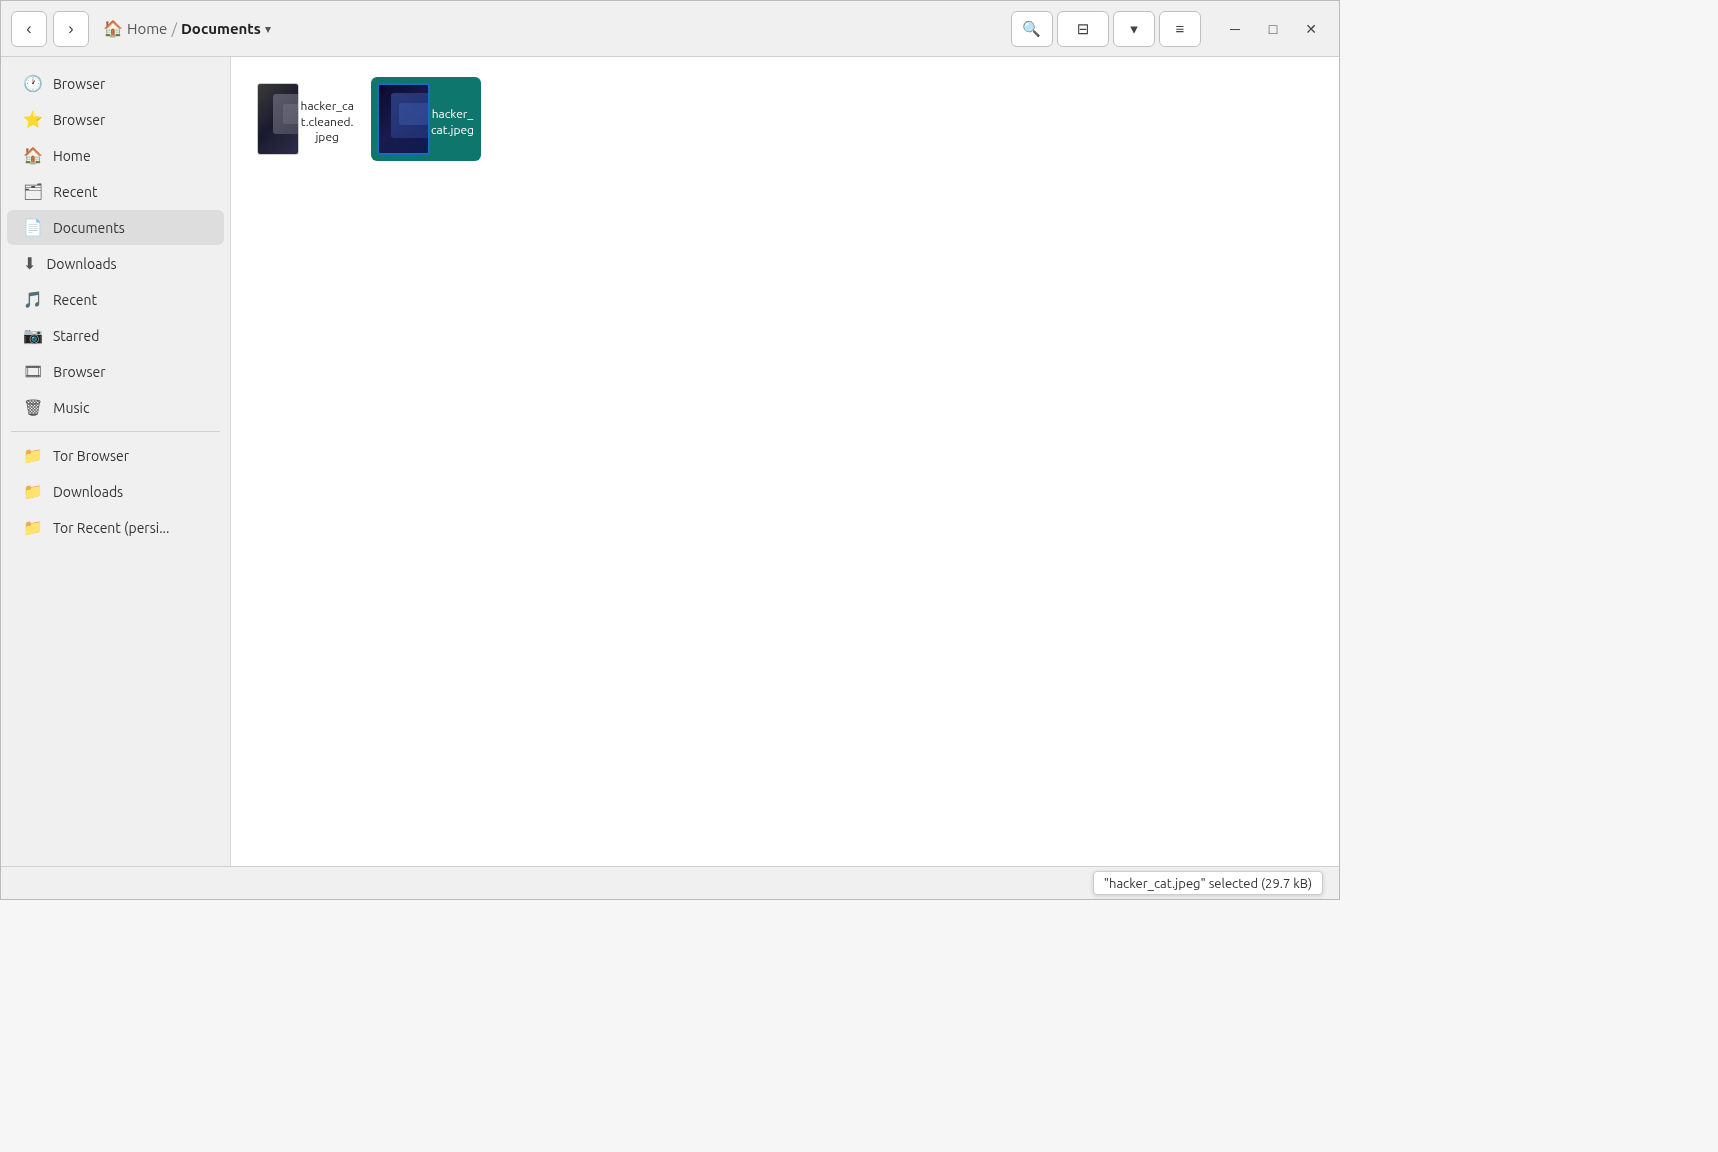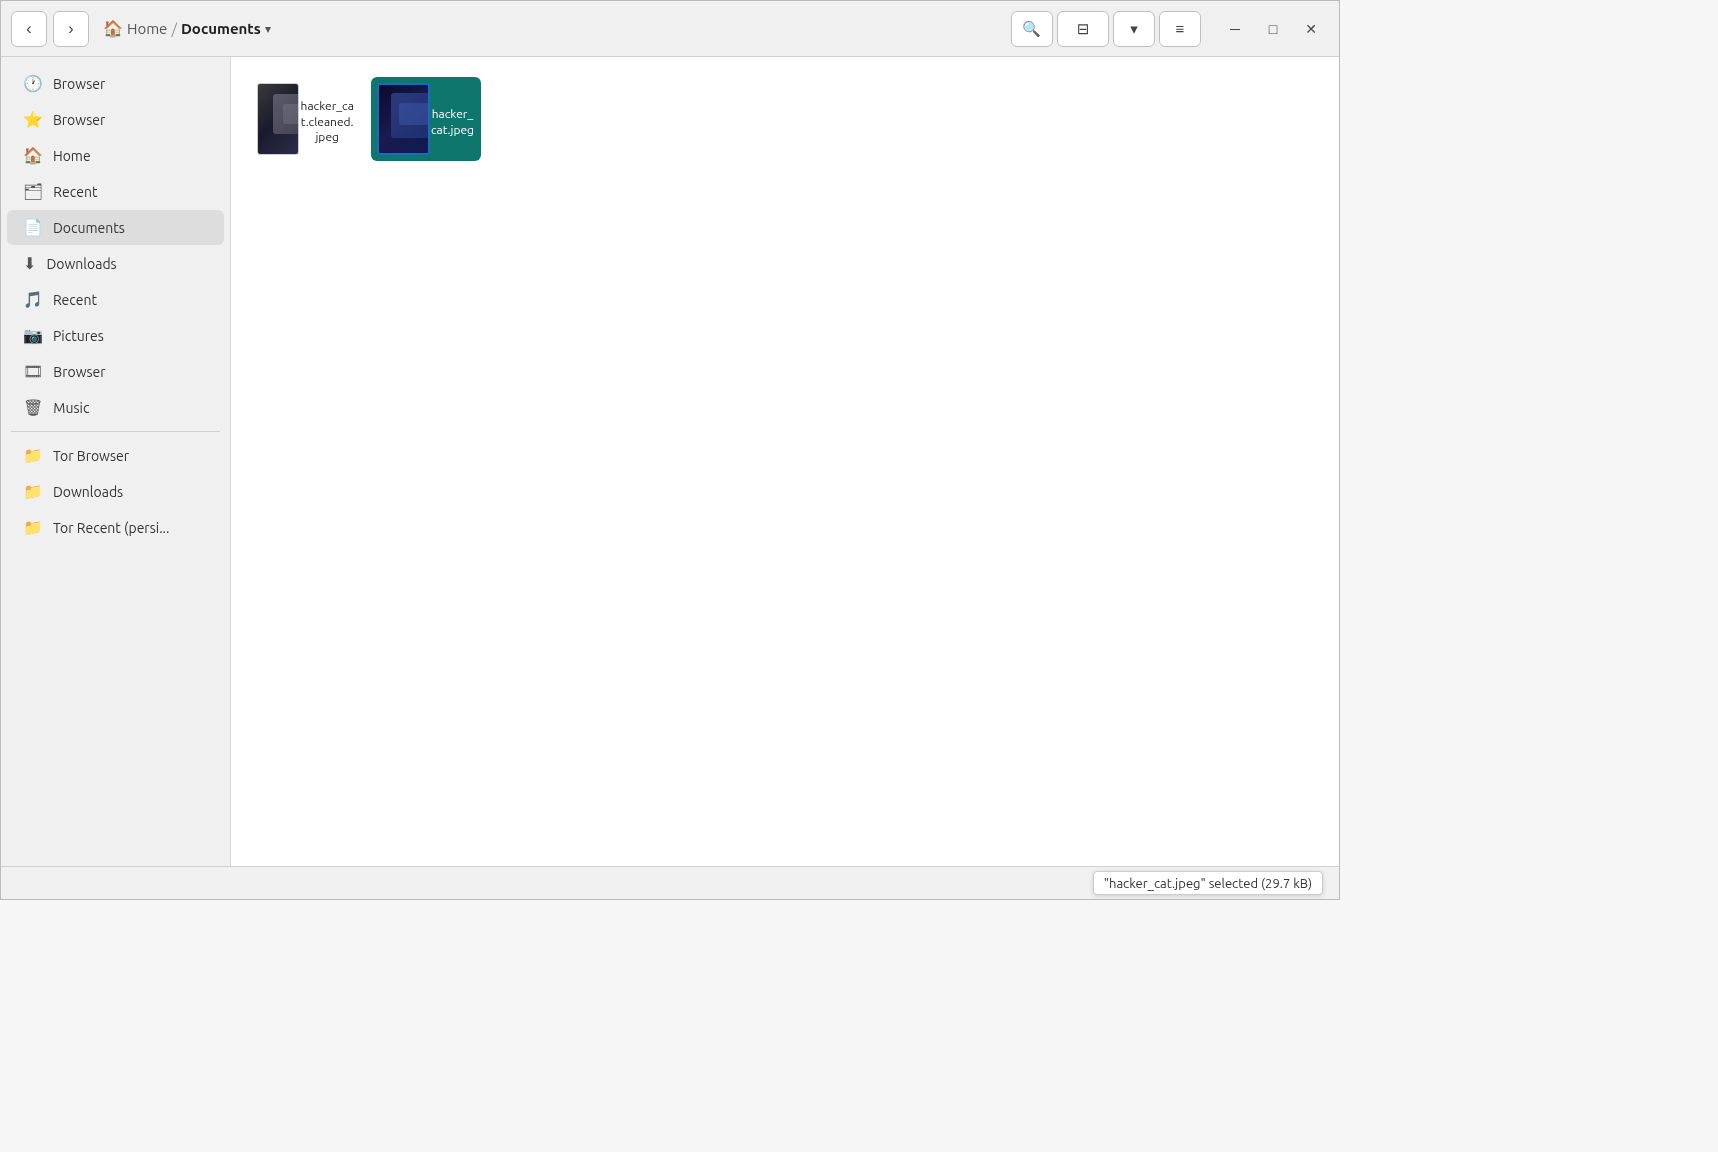--- a/index.html
+++ b/index.html
@@ -314,21 +314,21 @@
       <div class="sidebar-item">
         <span class="sidebar-icon">⬇</span>
         <span>Downloads</span>
       </div>
       <div class="sidebar-item">
         <span class="sidebar-icon">🎵</span>
         <span>Recent</span>
       </div>
       <div class="sidebar-item">
         <span class="sidebar-icon">📷</span>
-        <span>Pictures</span>
+        <span>Starred</span>
       </div>
       <div class="sidebar-item">
         <span class="sidebar-icon">🎞</span>
         <span>Browser</span>
       </div>
       <div class="sidebar-item">
         <span class="sidebar-icon">🗑</span>
         <span>Music</span>
       </div>
       <div class="sidebar-divider"></div>

